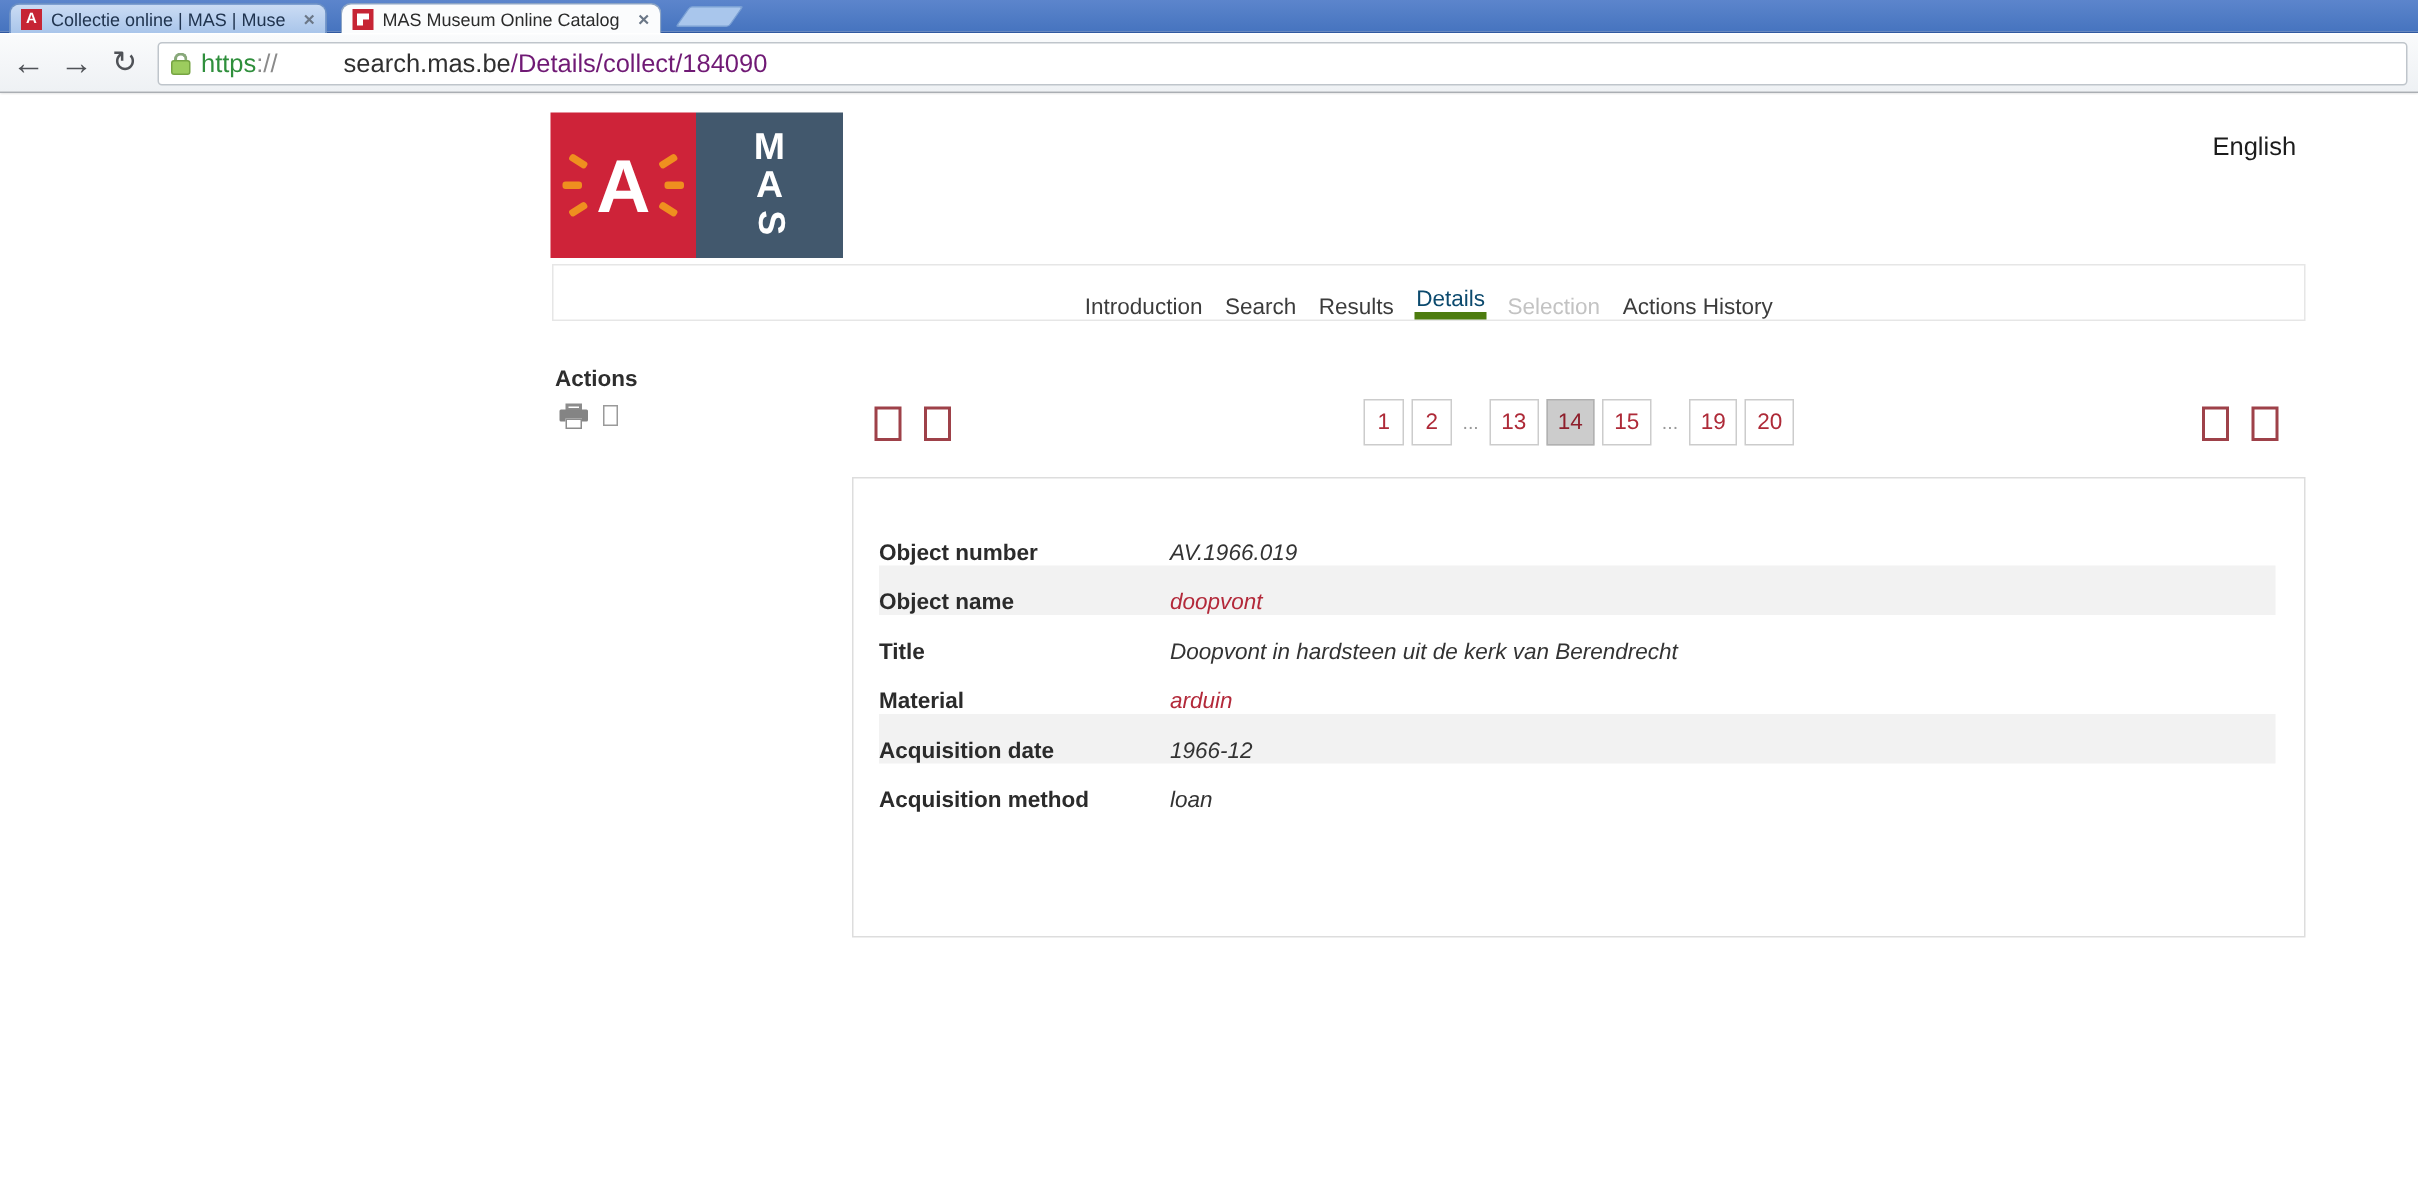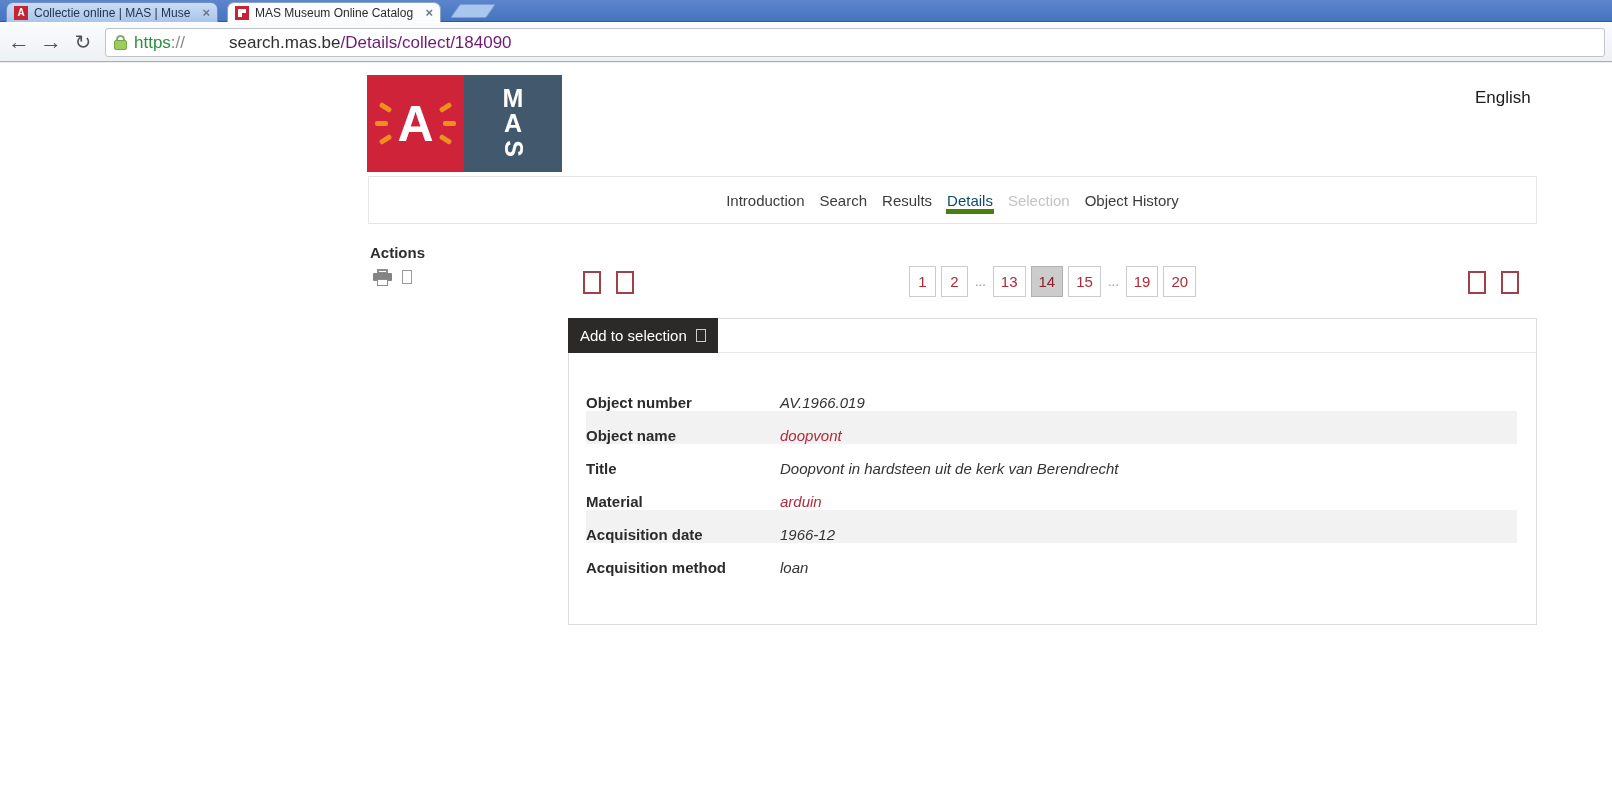--- a/index.html
+++ b/index.html
@@ -55,23 +55,23 @@
   .r4 { right:12px; top:30px; transform:rotate(-32deg); }
   .r5 { right:8px;  top:46px; }
   .r6 { right:12px; top:62px; transform:rotate(32deg); }
   .logo-right { width:98px; background:#42586d; color:#fff; display:flex; flex-direction:column;
                 align-items:center; justify-content:center; font-weight:bold; font-size:25px; }
   .logo-right span { line-height:25px; }
   .logo-s { transform:rotate(90deg); }
 
   .lang { position:absolute; left:1475px; top:25px; font-size:17px; color:#1c1c1c; }
 
-  .navbox { position:absolute; left:368px; top:113px; width:1169px; height:48px;
+  .navbox { position:absolute; left:368px; top:113px; width:1169px; height:38px;
             background:#fff; border:1px solid #e6e6e6;
-            display:flex; align-items:center; justify-content:center; gap:13px; }
+            display:flex; align-items:flex-end; justify-content:center; gap:13px; }
   .nav-item { display:flex; align-items:center; font-size:15px; color:#3c3c3c; padding:0 1px; }
   .nav-item.active { color:#0c4a6e; border-bottom:5px solid #4d7c0f; padding-top:5px; }
   .nav-item.disabled { color:#c3c3c3; }
 
   .actions-title { position:absolute; left:370px; top:181px; font-size:15px;
                    font-weight:bold; color:#2e2e2e; }
   .printer { position:absolute; left:373px; top:206px; width:19px; height:17px; }
   .printer .p-top { position:absolute; left:4px; top:0; width:11px; height:5px;
                     background:#fff; border:2px solid #8c8c8c; }
   .printer .p-body { position:absolute; left:0; top:4px; width:19px; height:8px;
@@ -165,21 +165,21 @@
   </div>
 
   <div class="lang">English</div>
 
   <div class="navbox">
     <div class="nav-item">Introduction</div>
     <div class="nav-item">Search</div>
     <div class="nav-item">Results</div>
     <div class="nav-item active">Details</div>
     <div class="nav-item disabled">Selection</div>
-    <div class="nav-item">Object History</div>
+    <div class="nav-item">Actions History</div>
   </div>
 
   <div class="actions-title">Actions</div>
   <div class="printer">
     <span class="p-top"></span>
       <span class="p-body"></span>
       <span class="p-out"></span>
   </div>
   <div class="tofu-sm"></div>
 
@@ -194,26 +194,20 @@
     <div class="pellipsis">...</div>
     <div class="pbtn">13</div>
     <div class="pbtn current">14</div>
     <div class="pbtn">15</div>
     <div class="pellipsis">...</div>
     <div class="pbtn">19</div>
     <div class="pbtn">20</div>
   </div>
 
   <div class="panel">
-    <div class="panel-head">
-      <div class="add-btn">
-        <span>Add to selection</span>
-        <span class="tofu-w"></span>
-      </div>
-    </div>
     <div class="rows">
       <div class="drow">
         <div class="rlabel">Object number</div>
         <div class="rvalue">AV.1966.019</div>
       </div>
       <div class="drow striped">
         <div class="rlabel">Object name</div>
         <div class="rvalue link">doopvont</div>
       </div>
       <div class="drow">

